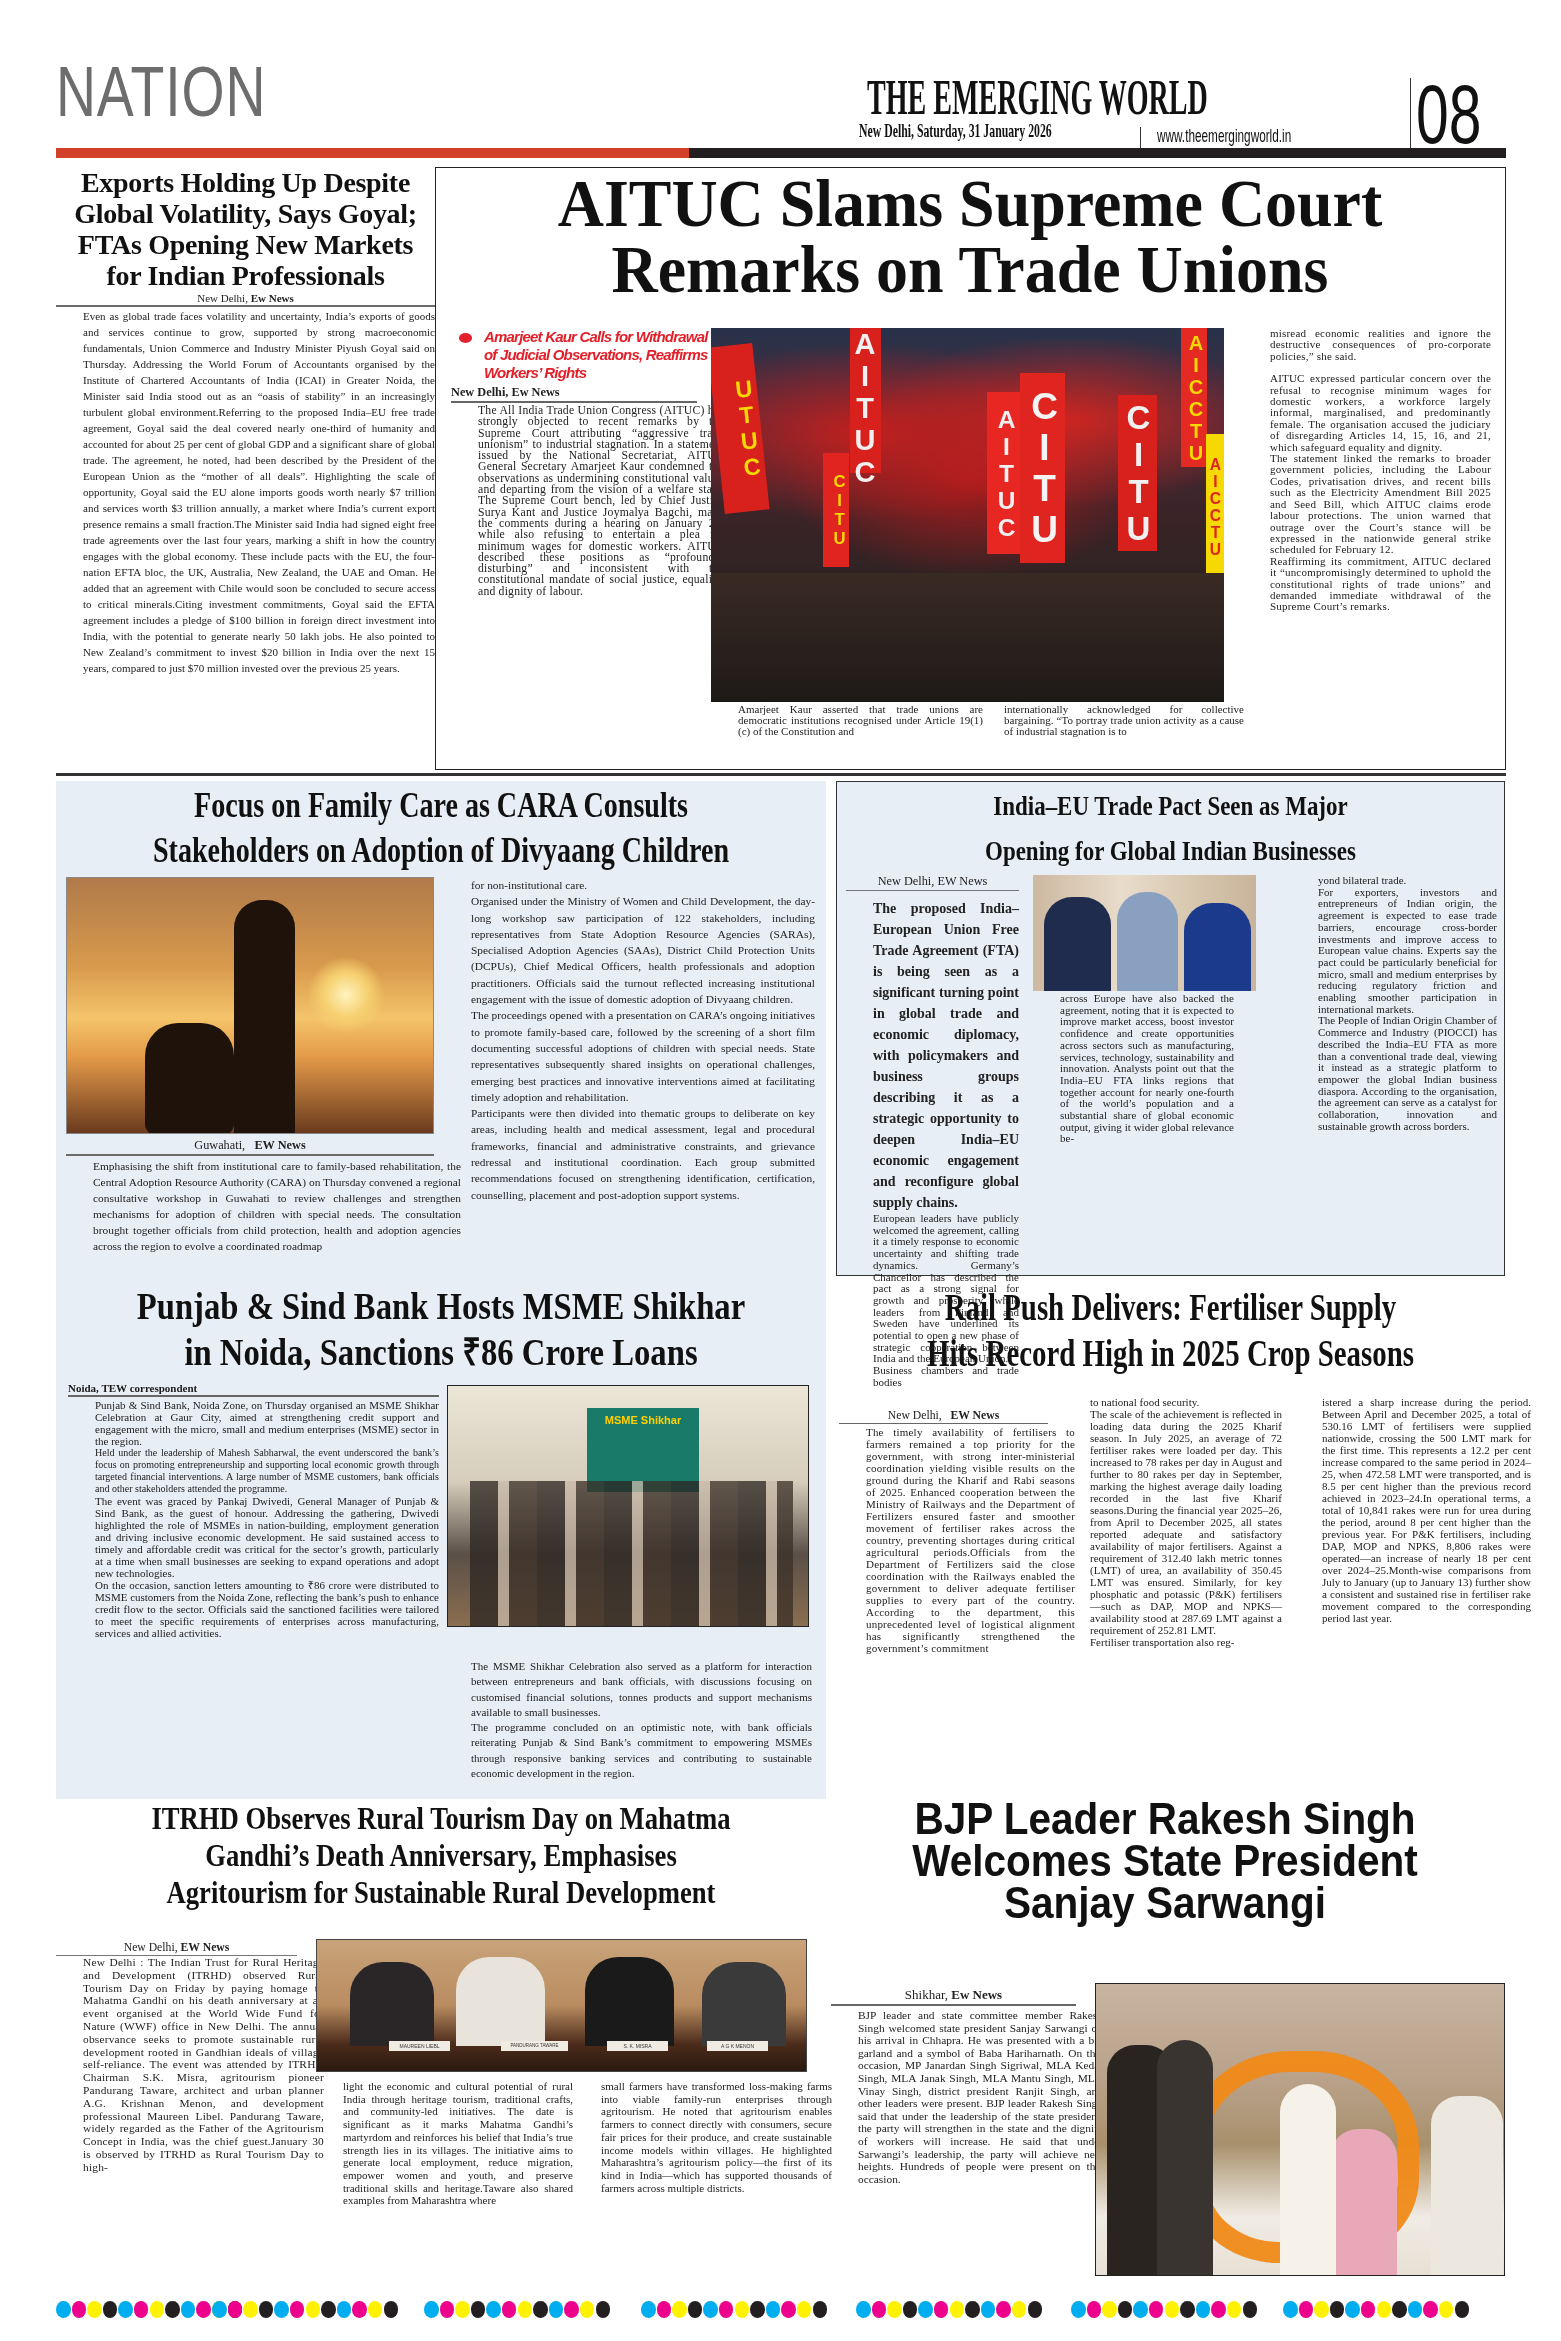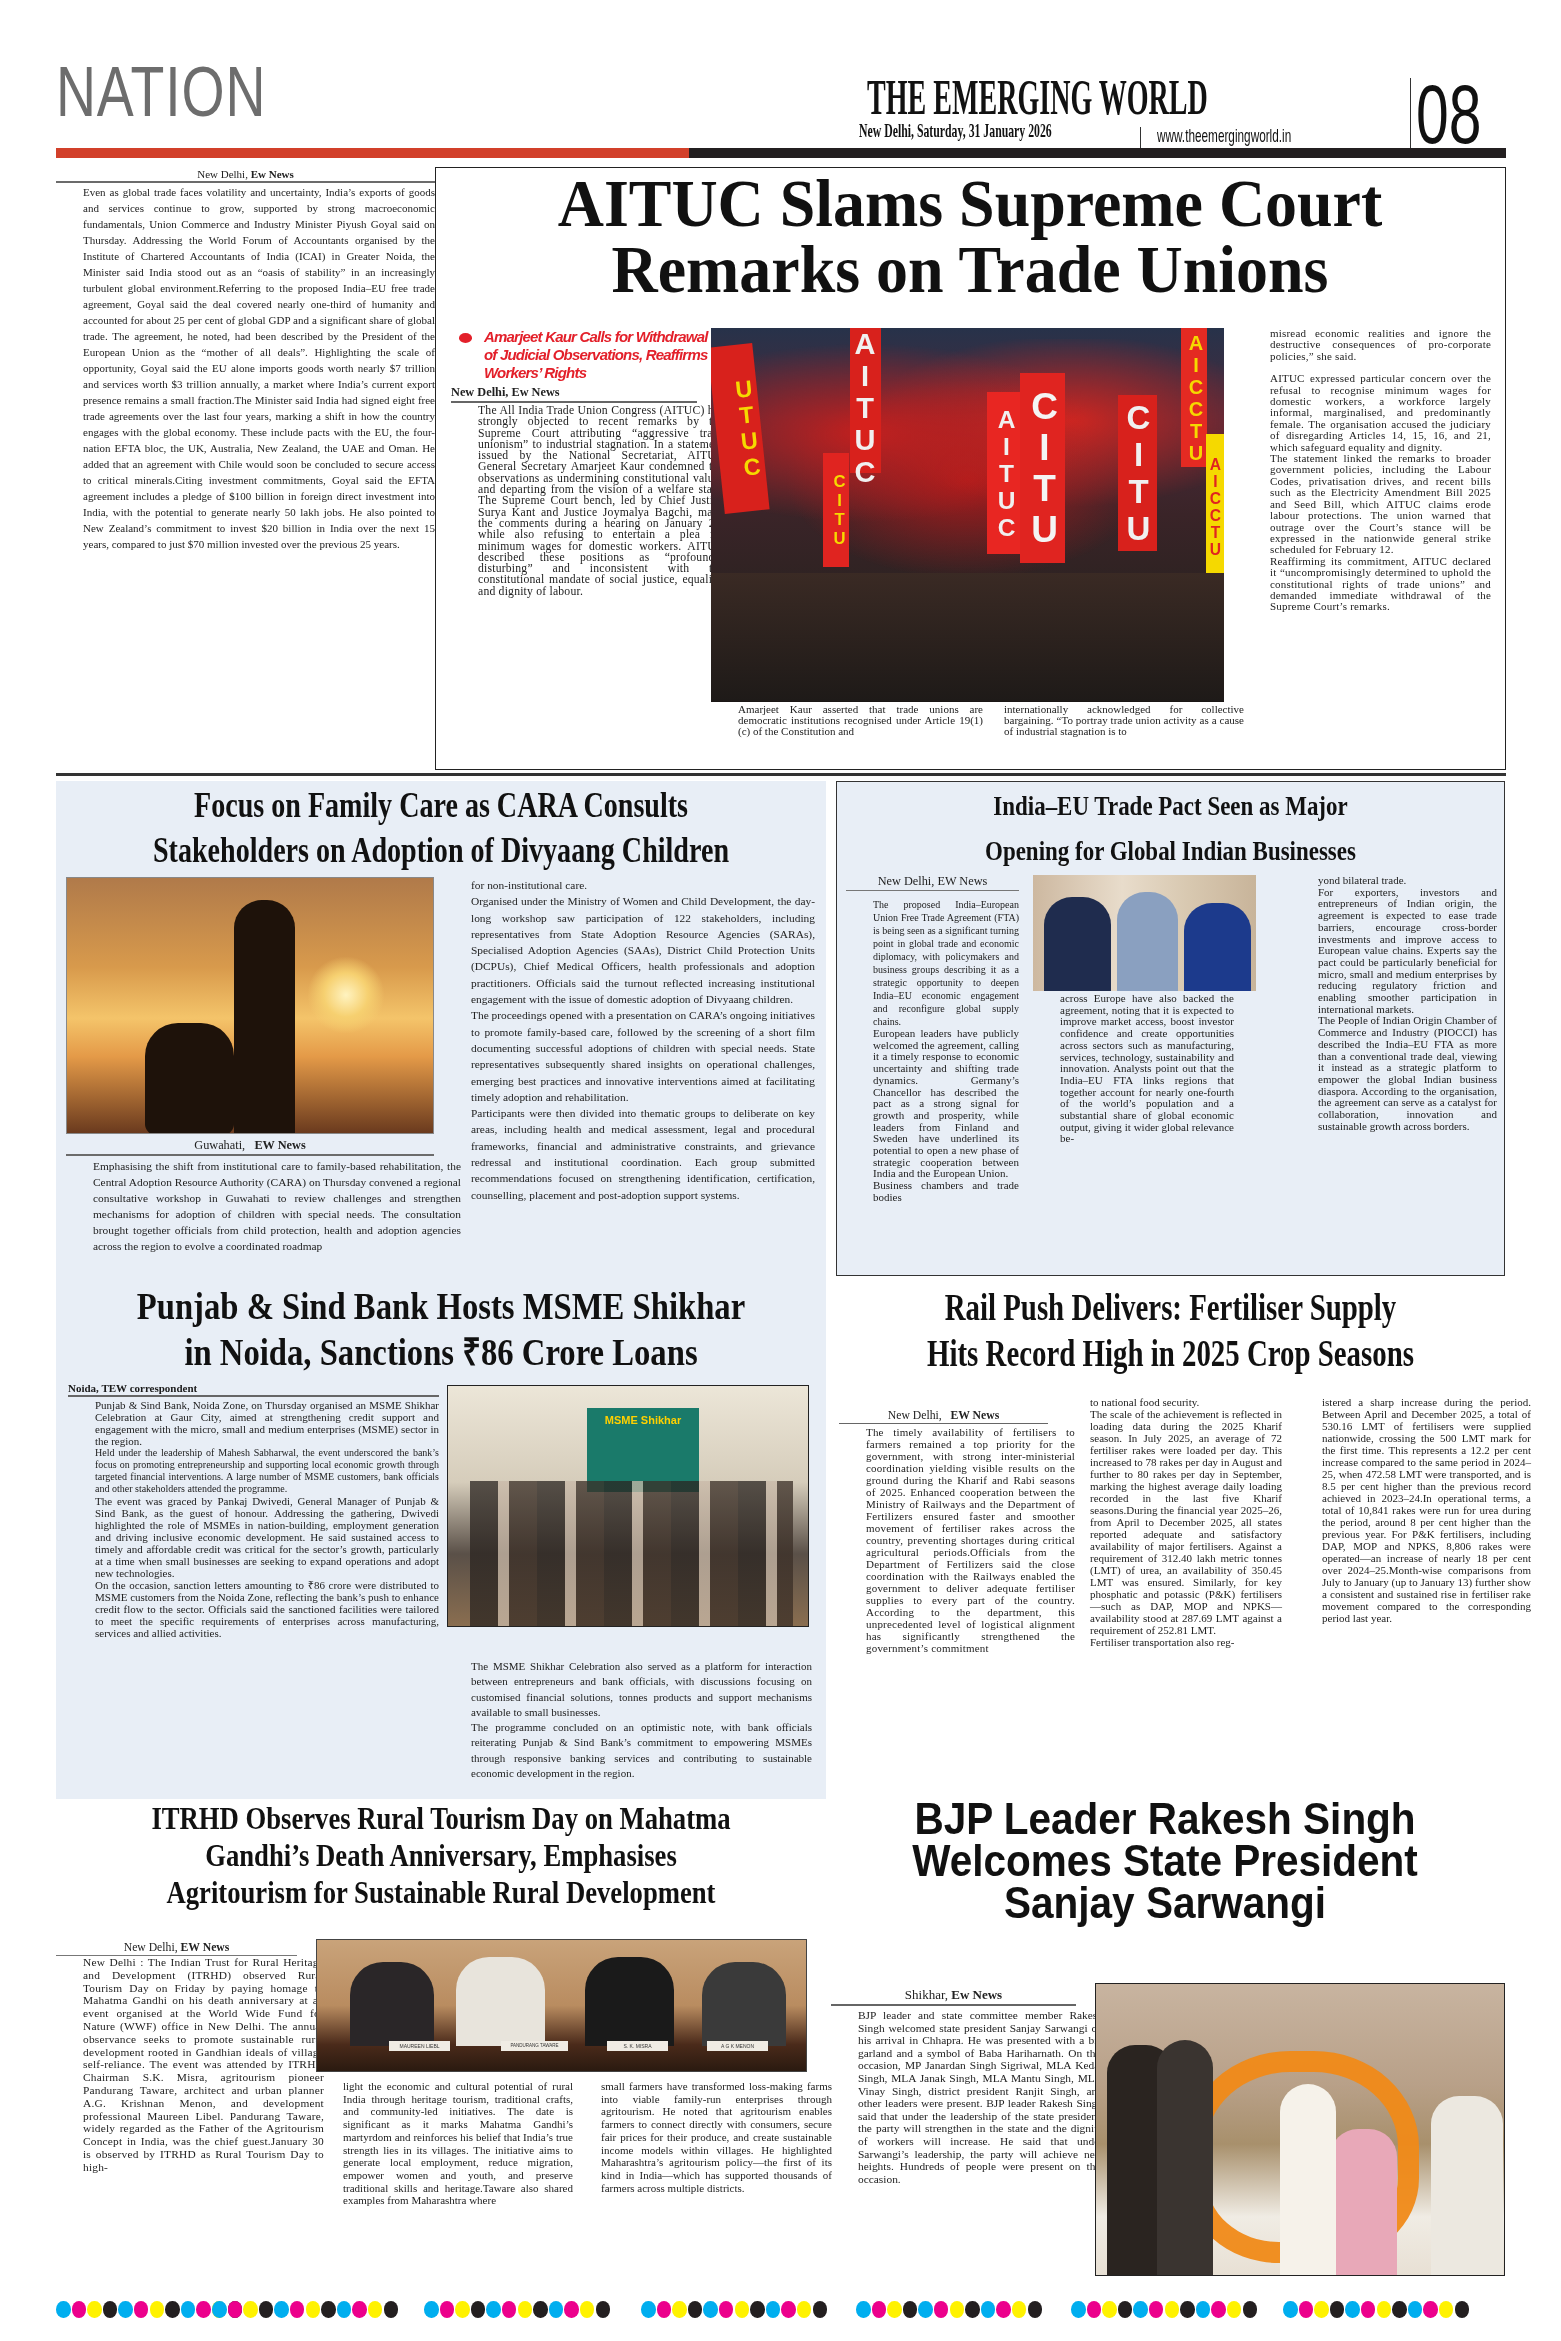--- a/index.html
+++ b/index.html
@@ -25,20 +25,21 @@
 <div class="abs" style="left:859px;top:120px;font-family:'Liberation Serif',serif;font-weight:bold;font-size:19px;color:#111;transform:scaleX(0.62);transform-origin:left top;white-space:nowrap;">New Delhi, Saturday, 31 January 2026</div>
 <div class="abs" style="left:1140px;top:127px;width:1.1px;height:31px;background:#333;"></div>
 <div class="abs" style="left:1157px;top:125px;font-family:'Liberation Sans',sans-serif;font-size:19px;color:#111;transform:scaleX(0.62);transform-origin:left top;white-space:nowrap;">www.theemergingworld.in</div>
 <div class="abs" style="left:1410px;top:78px;width:1.1px;height:72px;background:#333;"></div>
 <div class="abs" style="left:1416px;top:72px;font-family:'Liberation Sans',sans-serif;font-size:84px;line-height:84px;color:#111;transform:scaleX(0.7);transform-origin:left top;">08</div>
 
 <div class="abs" style="left:56px;top:148px;width:633px;height:10px;background:#d2402a;"></div>
 <div class="abs" style="left:689px;top:148px;width:817px;height:10px;background:#231f20;"></div>
 
 <div class="abs" style="left:56px;top:167px;width:379px;height:602px;">
+  <h2 class="cond-head" style="font-size:28px;line-height:31px;padding:0 11px;letter-spacing:-0.3px;">Exports Holding Up Despite Global Volatility, Says Goyal; FTAs Opening New Markets for Indian Professionals</h2>
   <div class="dateline" style="margin-top:1.1px;font-size:11px;">
     <span>New Delhi,</span>
     <b>Ew News</b>
   </div>
   <div class="body-text" style="font-size:11px;line-height:16px;margin-top:1.1px;">Even as global trade faces volatility and uncertainty, India’s exports of goods and services continue to grow, supported by strong macroeconomic fundamentals, Union Commerce and Industry Minister Piyush Goyal said on Thursday. Addressing the World Forum of Accountants organised by the Institute of Chartered Accountants of India (ICAI) in Greater Noida, the Minister said India stood out as an “oasis of stability” in an increasingly turbulent global environment.Referring to the proposed India–EU free trade agreement, Goyal said the deal covered nearly one-third of humanity and accounted for about 25 per cent of global GDP and a significant share of global trade. The agreement, he noted, had been described by the President of the European Union as the “mother of all deals”. Highlighting the scale of opportunity, Goyal said the EU alone imports goods worth nearly $7 trillion and services worth $3 trillion annually, a market where India’s current export presence remains a small fraction.The Minister said India had signed eight free trade agreements over the last four years, marking a shift in how the country engages with the global economy. These include pacts with the EU, the four-nation EFTA bloc, the UK, Australia, New Zealand, the UAE and Oman. He added that an agreement with Chile would soon be concluded to secure access to critical minerals.Citing investment commitments, Goyal said the EFTA agreement includes a pledge of $100 billion in foreign direct investment into India, with the potential to generate nearly 50 lakh jobs. He also pointed to New Zealand’s commitment to invest $20 billion in India over the next 15 years, compared to just $70 million invested over the previous 25 years.</div>
 </div>
 
 <div class="abs" style="left:435px;top:167px;width:1071px;height:603px;border:1.7px solid #222;"></div>
 <h1 class="abs" style="left:457px;top:170px;width:1026px;font-family:'Liberation Serif',serif;font-weight:bold;font-size:68px;line-height:66px;text-align:center;color:#111;transform:scaleX(0.94);transform-origin:center top;">AITUC Slams Supreme Court Remarks on Trade Unions</h1>
 
@@ -96,21 +97,21 @@
   <p class="body-text" style="font-size:11.4px;line-height:16.3px;">Participants were then divided into thematic groups to deliberate on key areas, including health and medical assessment, legal and procedural frameworks, financial and administrative constraints, and grievance redressal and institutional coordination. Each group submitted recommendations focused on strengthening identification, certification, counselling, placement and post-adoption support systems.</p>
 </div>
 
 <div class="abs panel-blue" style="left:836px;top:781px;width:669px;height:495px;border:1.1px solid #333;"></div>
 <div class="abs cond-head" style="left:836px;top:783px;width:669px;font-size:28px;line-height:45px;">
   <div style="transform:scaleX(0.82);">India–EU Trade Pact Seen as Major</div>
   <div style="transform:scaleX(0.82);">Opening for Global Indian Businesses</div>
 </div>
 <div class="abs dateline" style="left:846px;top:874px;width:173px;font-size:12.3px;border-bottom:1.7px solid #777;">New Delhi,  EW News</div>
 <div class="abs" style="left:846px;top:898px;width:173px;">
-  <p class="body-text" style="font-size:10px;line-height:13px;">The proposed India–European Union Free Trade Agreement (FTA) is being seen as a significant turning point in global trade and economic diplomacy, with policymakers and business groups describing it as a strategic opportunity to deepen India–EU economic engagement and reconfigure global supply chains.</p>
+  <p class="body-text" style="font-size:14px;line-height:21px;font-weight:bold;">The proposed India–European Union Free Trade Agreement (FTA) is being seen as a significant turning point in global trade and economic diplomacy, with policymakers and business groups describing it as a strategic opportunity to deepen India–EU economic engagement and reconfigure global supply chains.</p>
   <p class="body-text" style="font-size:11px;line-height:11.7px;">European leaders have publicly welcomed the agreement, calling it a timely response to economic uncertainty and shifting trade dynamics. Germany’s Chancellor has described the pact as a strong signal for growth and prosperity, while leaders from Finland and Sweden have underlined its potential to open a new phase of strategic cooperation between India and the European Union.</p>
   <p class="body-text" style="font-size:11px;line-height:11.7px;">Business chambers and trade bodies</p>
 </div>
 <div class="abs photo" style="left:1033px;top:875px;width:223px;height:116px;background:linear-gradient(90deg,#cdb8a0 0%,#e8dccb 40%,#d8c8b0 70%,#c8b49a 100%);border:none;" title="Three leaders joining hands at India–EU meeting">
   <div class="abs" style="left:11px;top:22px;width:67px;height:95px;background:#1f2c4e;border-radius:28px 28px 0 0;"></div>
   <div class="abs" style="left:84px;top:16.7px;width:61px;height:100px;background:#8aa0c0;border-radius:28px 28px 0 0;"></div>
   <div class="abs" style="left:151px;top:28px;width:67px;height:89px;background:#1c3a8c;border-radius:28px 28px 0 0;"></div>
 </div>
 <div class="abs body-text" style="left:1033px;top:993px;width:174px;font-size:11px;line-height:11.7px;">across Europe have also backed the agreement, noting that it is expected to improve market access, boost investor confidence and create opportunities across sectors such as manufacturing, services, technology, sustainability and innovation. Analysts point out that the India–EU FTA links regions that together account for nearly one-fourth of the world’s population and a substantial share of global economic output, giving it wider global relevance be-</div>
 <div class="abs" style="left:1291px;top:875px;width:206px;">

